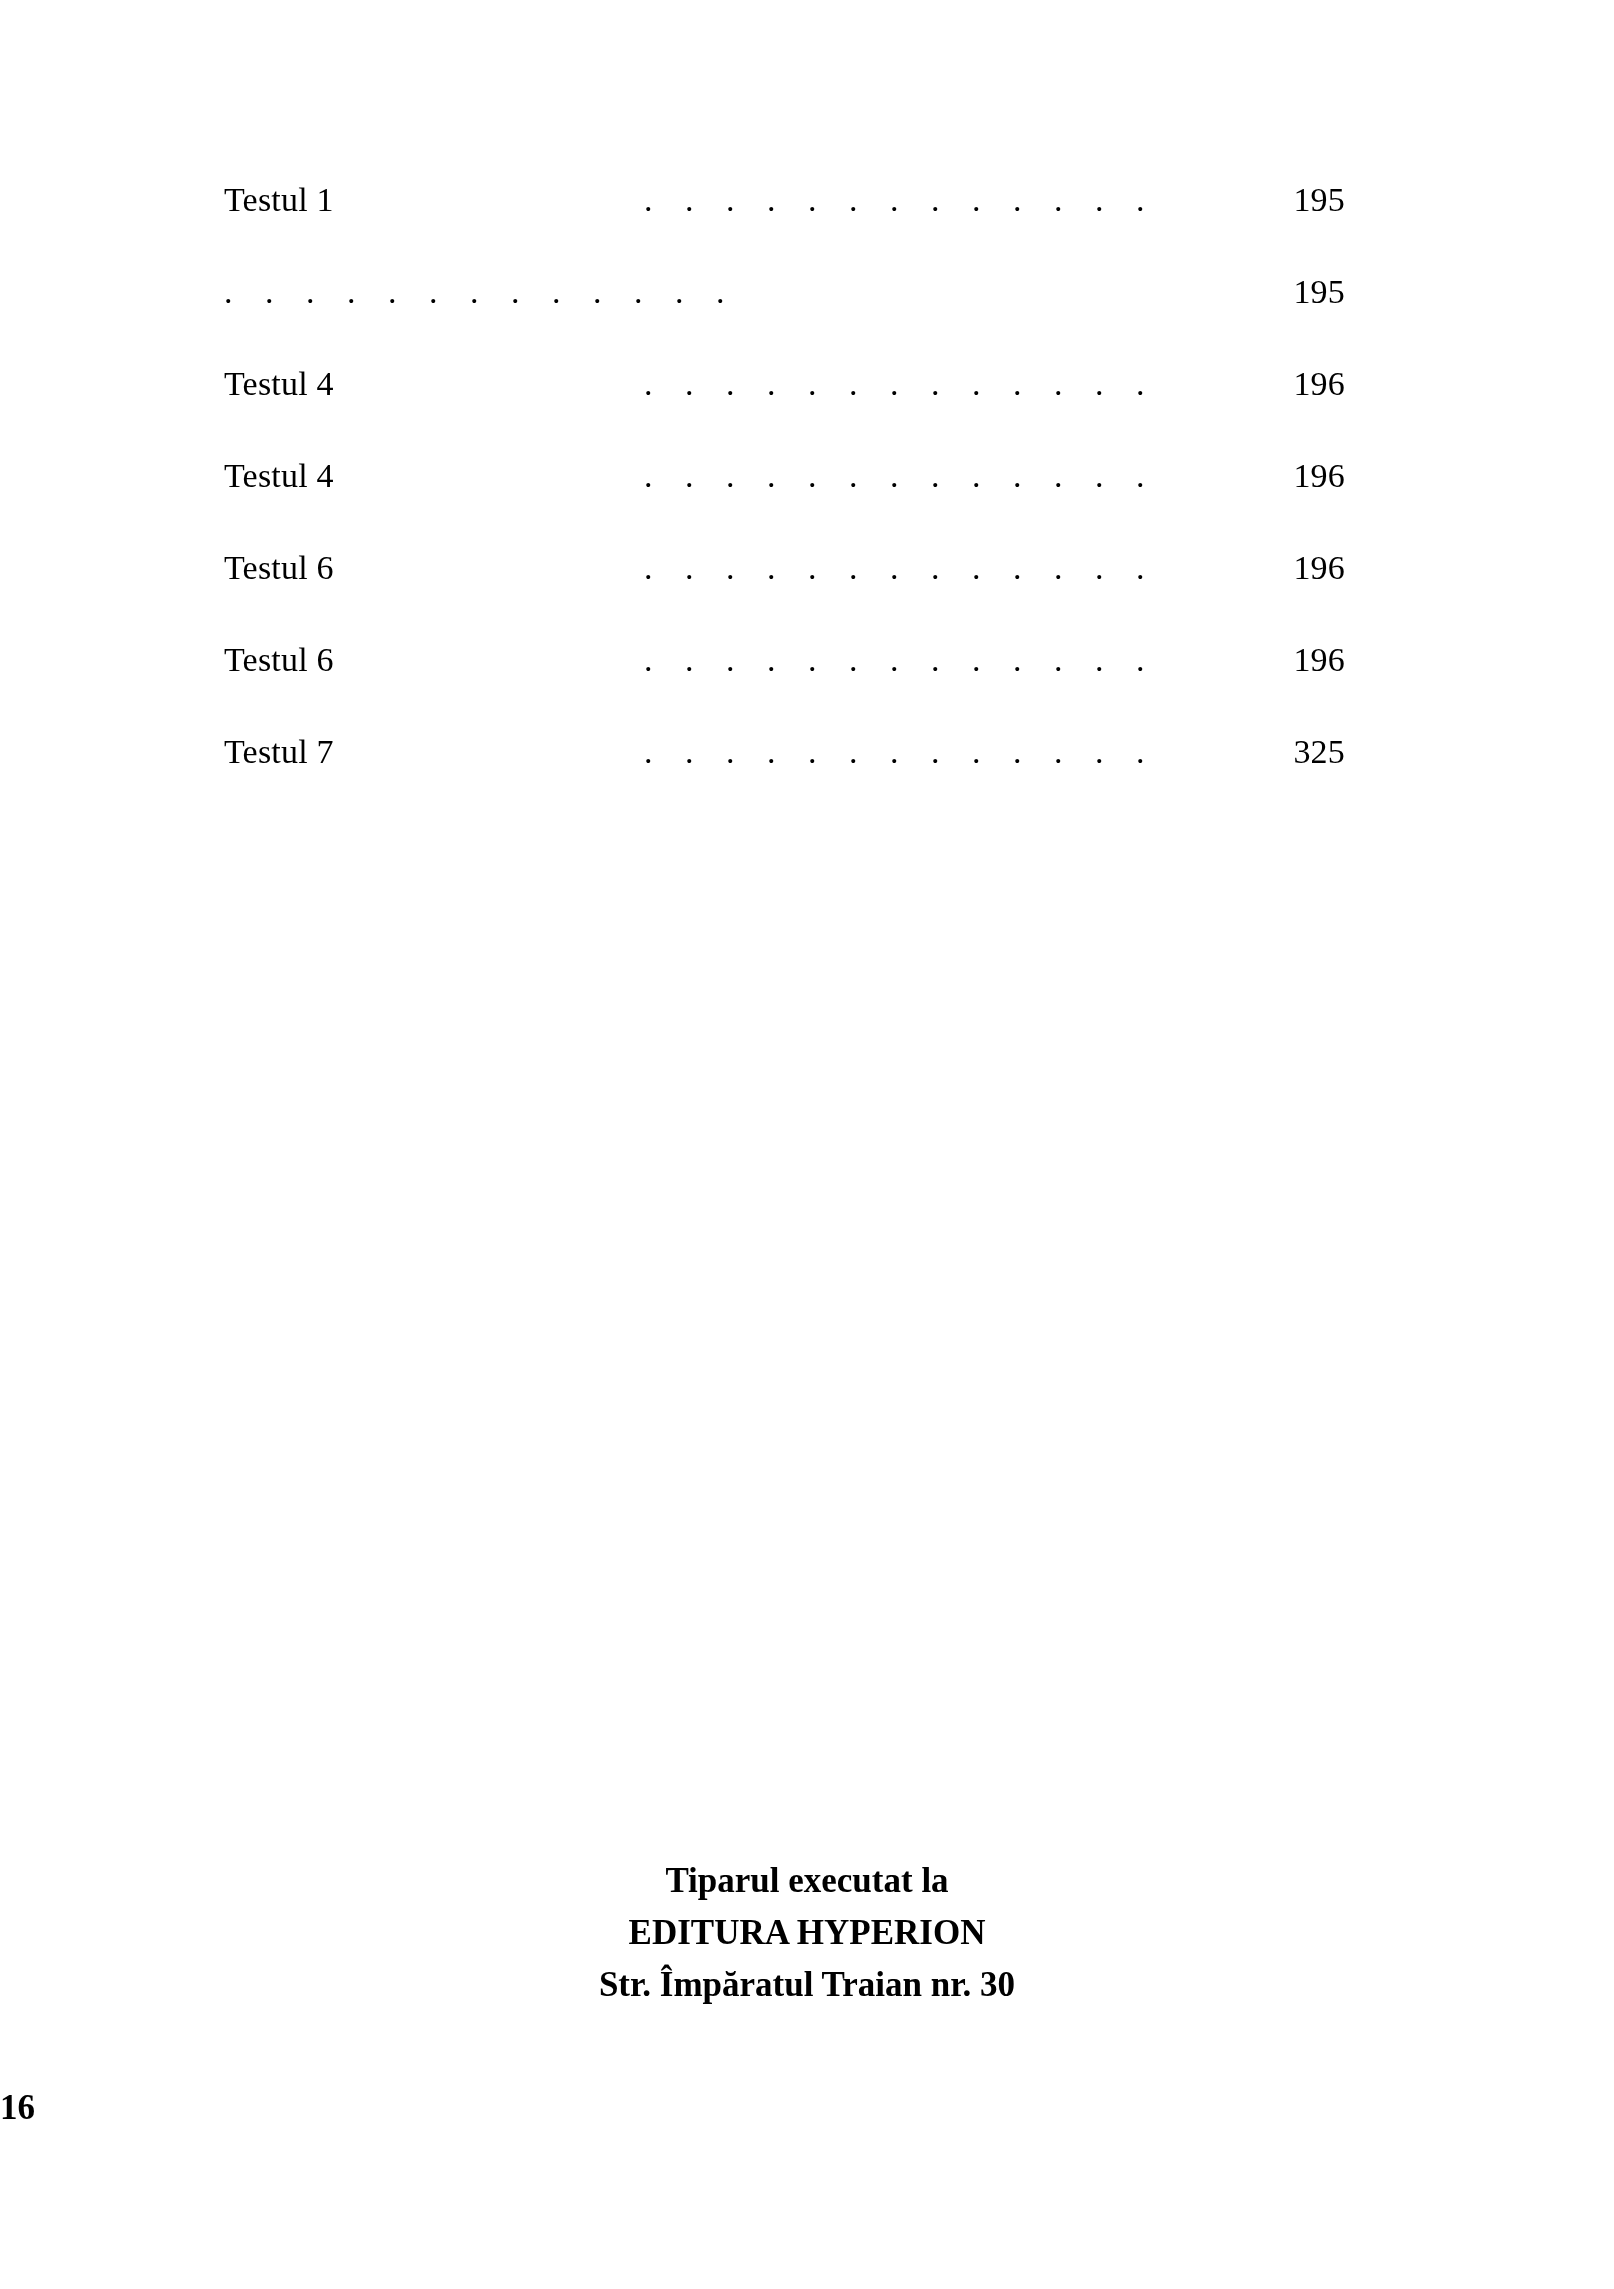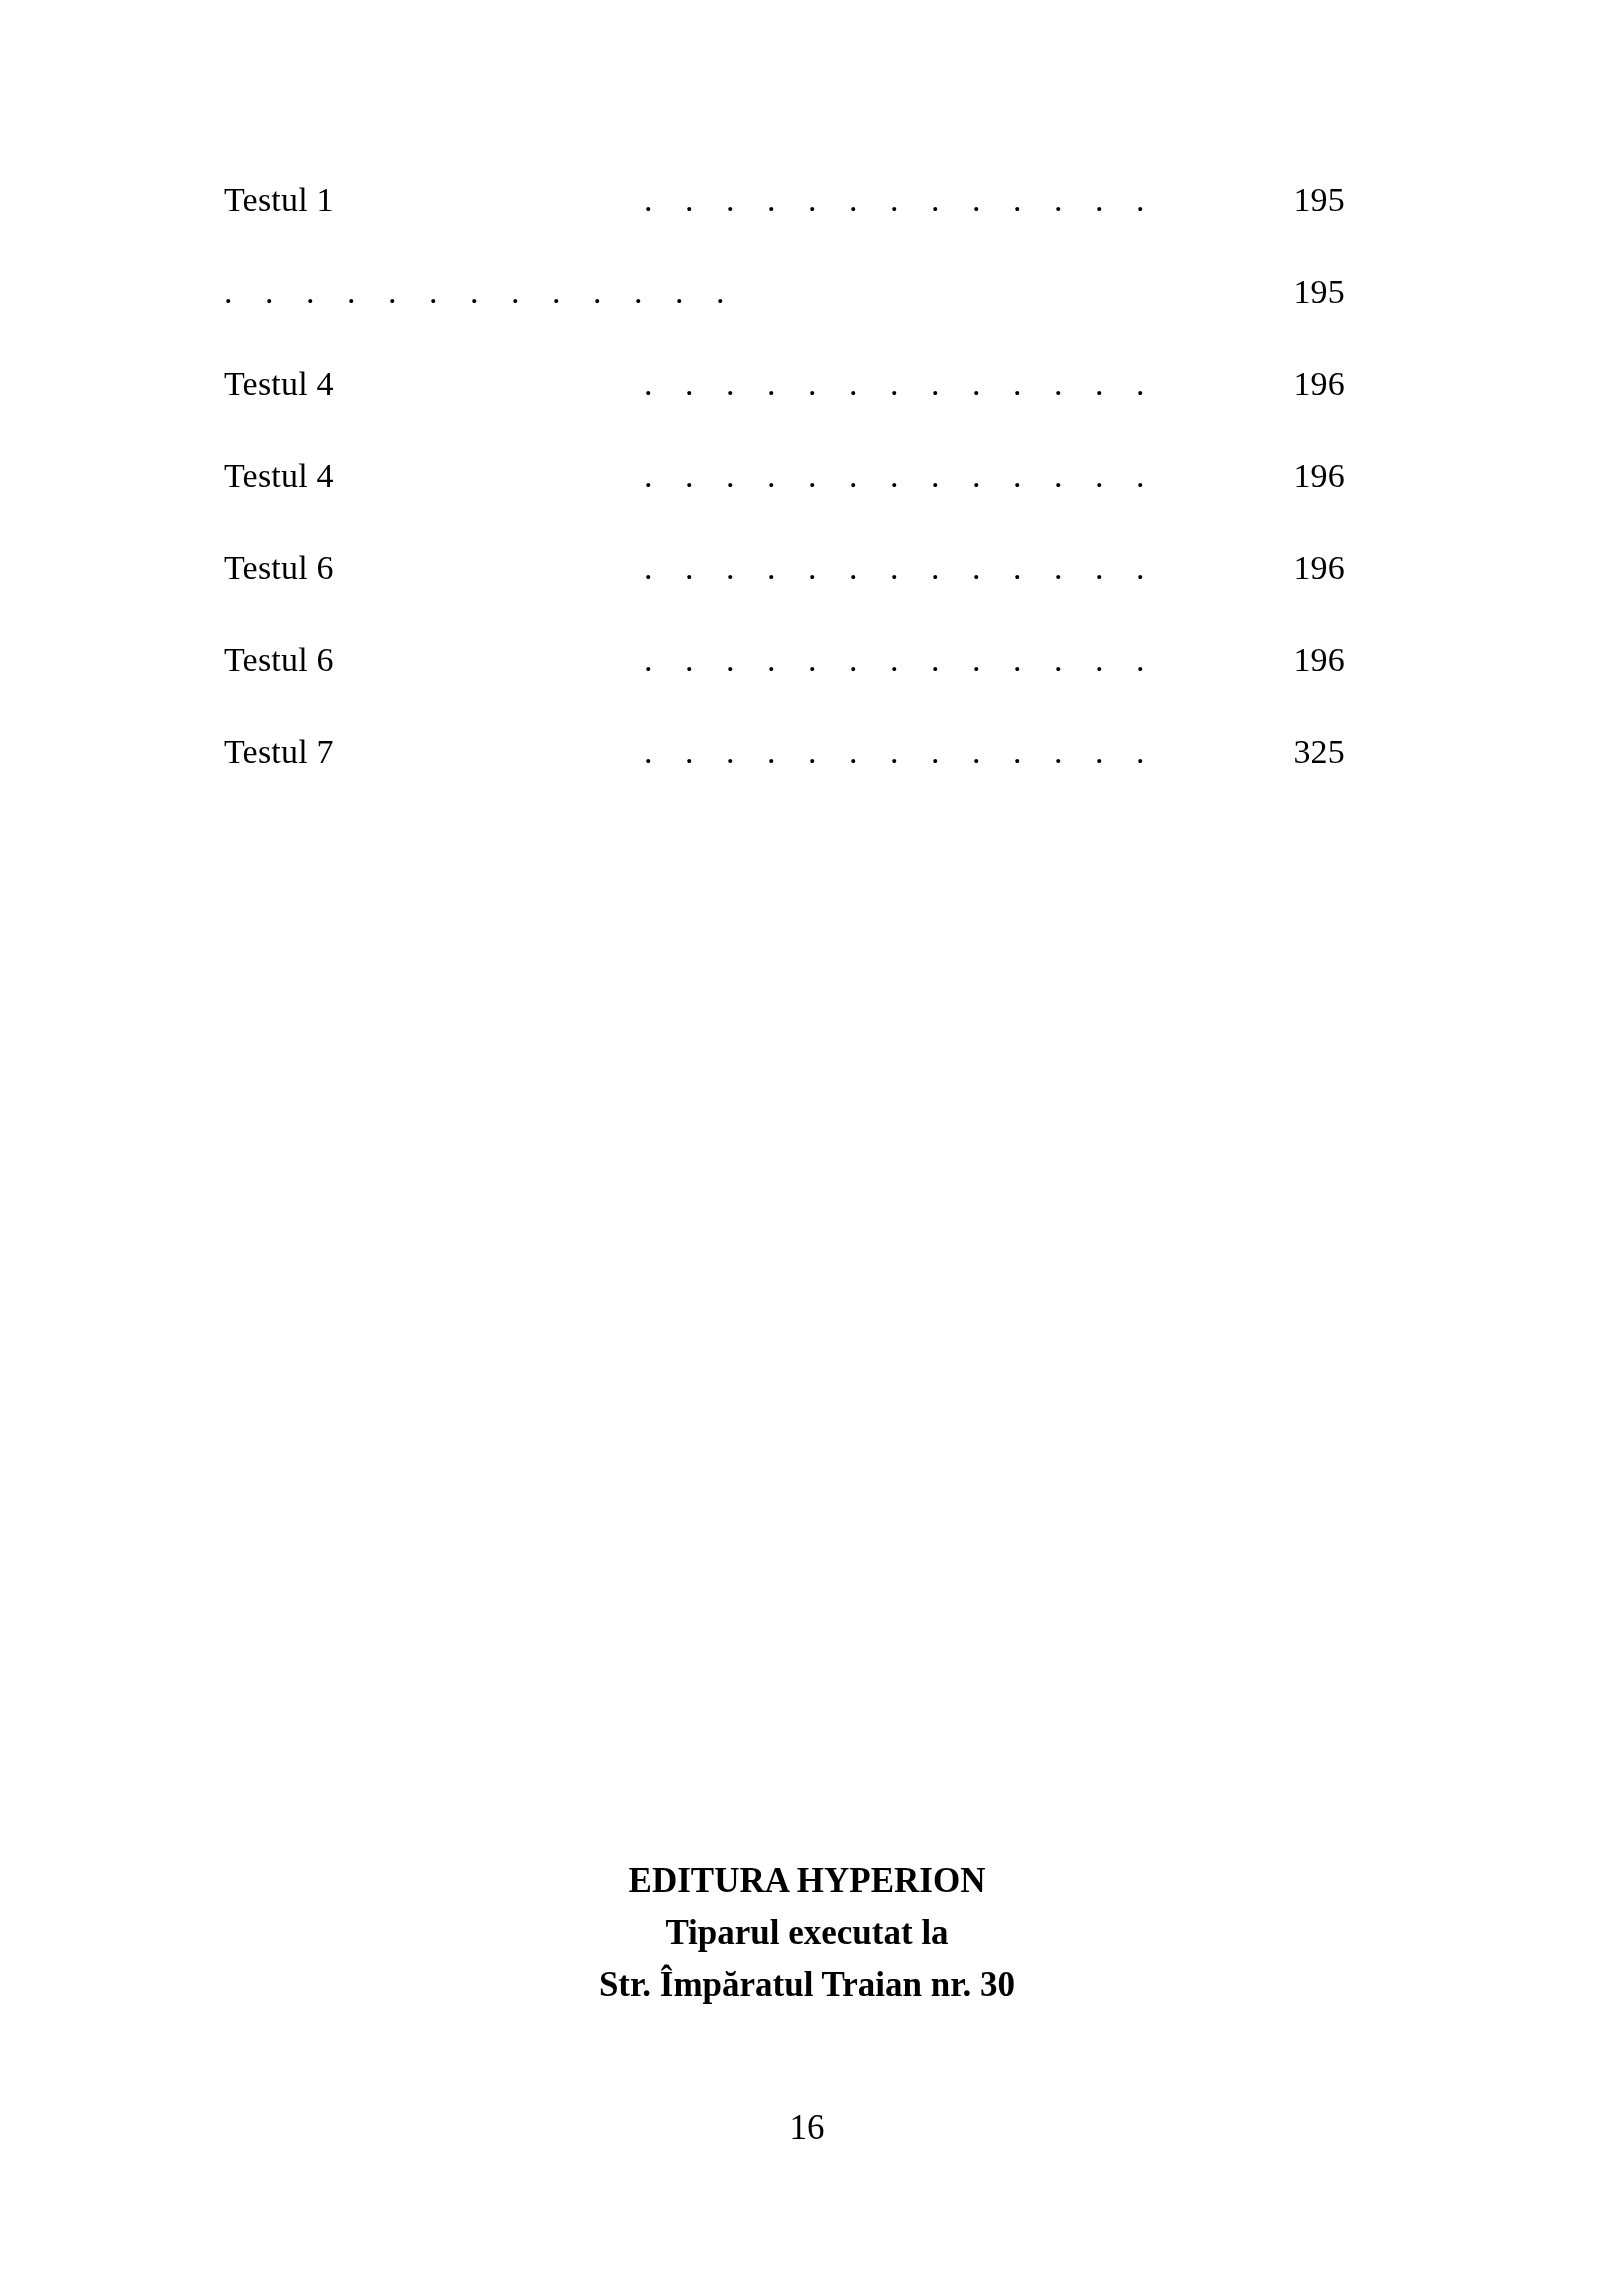--- a/index.html
+++ b/index.html
@@ -76,24 +76,23 @@
   }
   .imprint div {
     white-space: nowrap;
   }
 
   .folio {
     position: absolute;
     left: 0;
     right: 0;
     top: 2088px;
-    text-align: center;
-    font-weight: normal;
+    text-align: left;
+    font-weight: bold;
     font-size: 35px;
-    margin-top: 20px;
   }
 </style>
 </head>
 <body>
 
 <div class="page">
 
   <div class="toc">
 
     <div class="toc-row">
@@ -133,21 +132,21 @@
 
     <div class="toc-row">
       <span class="toc-label">Testul 7</span>
       <span class="toc-dots">. . . . . . . . . . . . . . . . . . . .</span>
       <span class="toc-page">325</span>
     </div>
 
   </div>
 
   <div class="imprint">
+    <div>Tiparul executat la</div>
     <div>EDITURA HYPERION</div>
-    <div>Tiparul executat la</div>
     <div>Str. Împăratul Traian nr. 30</div>
   </div>
 
   <div class="folio">16</div>
 
 </div>
 
 
 </body></html>

